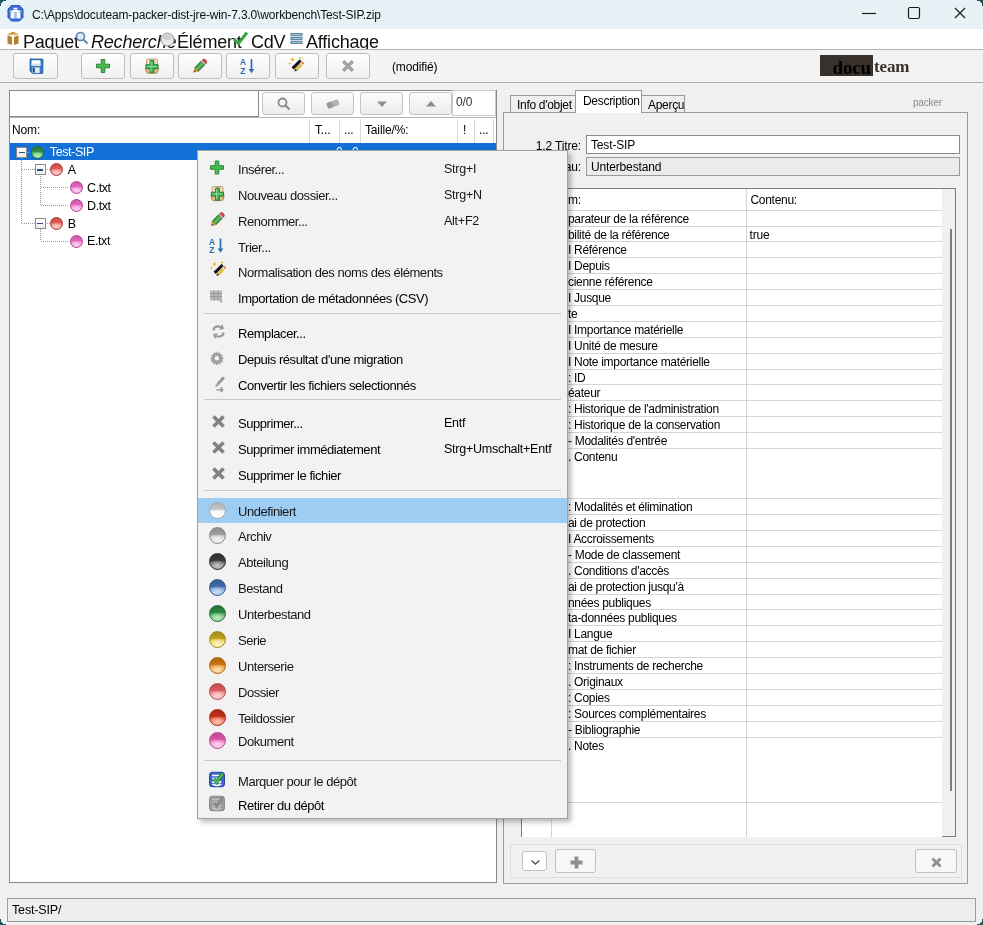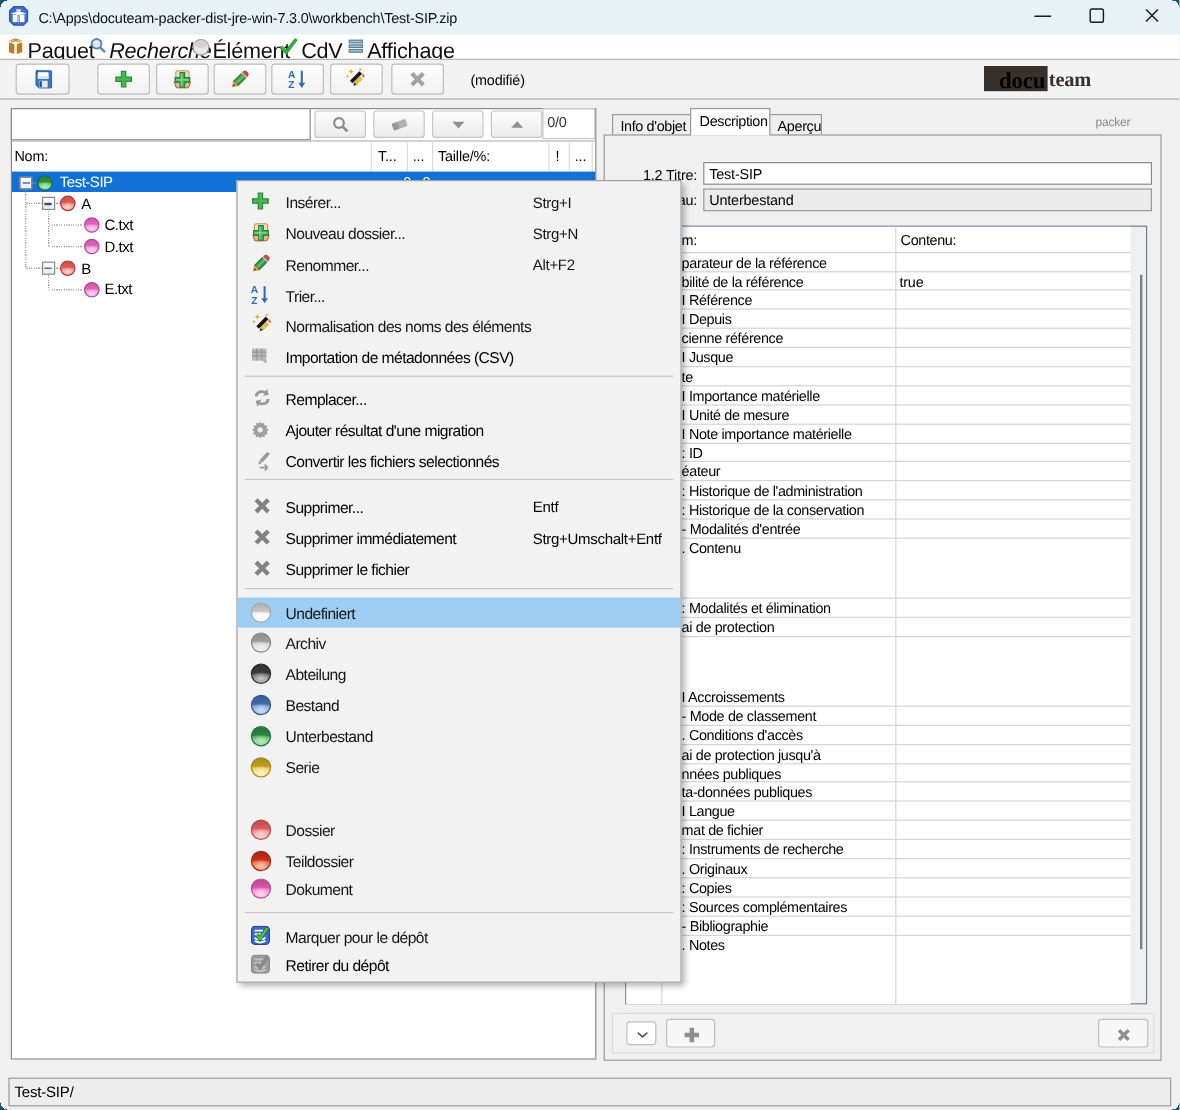--- a/index.html
+++ b/index.html
@@ -337,21 +337,21 @@
     </div>
 <div class="mrow" style="height:50.2px;">
       <span class="mlabel">. Contenu</span>
     </div>
 <div class="mrow" style="height:15.9px;">
       <span class="mlabel">: Modalités et élimination</span>
     </div>
 <div class="mrow" style="height:15.9px;">
       <span class="mlabel">ai de protection</span>
     </div>
-<div class="mrow" style="height:15.9px;margin-top:42px;">
+<div class="mrow" style="height:15.9px;">
       <span class="mlabel">I Accroissements</span>
     </div>
 <div class="mrow" style="height:15.9px;">
       <span class="mlabel">- Mode de classement</span>
     </div>
 <div class="mrow" style="height:15.9px;">
       <span class="mlabel">. Conditions d'accès</span>
     </div>
 <div class="mrow" style="height:15.9px;">
       <span class="mlabel">ai de protection jusqu'à</span>
@@ -492,21 +492,21 @@
           <path d="M3.5 8 C3 4 8 1.5 12 3.5 L13.5 1.5 L15 6.5 L10 7.5 L11.5 5.5 C8.5 4.2 5.8 5.5 5.8 8 z" fill="#9a9a9a"></path>
           <path d="M15.5 10 C16 14 11 16.5 7 14.5 L5.5 16.5 L4 11.5 L9 10.5 L7.5 12.5 C10.5 13.8 13.2 12.5 13.2 10 z" fill="#9a9a9a"></path>
         </svg></span>
       <span class="tx">Remplacer...</span>
     </div>
 <div class="mi dis" style="top:195px;">
       <span class="ic"><svg width="15" height="15" viewBox="0 0 15 15">
           <path d="M7.5 1 L8.8 3 L11 2.2 L11.5 4.5 L13.8 4.8 L13 7 L15 8 L13.3 9.8 L14 12 L11.7 12.3 L11.5 14.5 L9.3 13.8 L8 15.5 L6.5 13.8 L4.3 14.5 L4 12.2 L1.8 11.8 L2.7 9.7 L1 8.2 L3 7 L2.2 4.8 L4.5 4.5 L4.8 2.2 L7 3 z" fill="#a0a0a0"></path>
           <circle cx="7.8" cy="8.2" r="2.2" fill="#f2f2f2"></circle>
         </svg></span>
-      <span class="tx">Ajouter résultat d'une migration</span>
+      <span class="tx">Depuis résultat d'une migration</span>
     </div>
 <div class="mi dis" style="top:221px;">
       <span class="ic"><svg width="18" height="18" viewBox="0 0 18 18">
           <g transform="rotate(42 9 9)">
             <rect x="7.8" y="0.5" width="3" height="9.5" rx="0.6" fill="#9a9a9a"></rect>
             <polygon points="7.8,10.4 10.8,10.4 9.3,13.6" fill="#9a9a9a"></polygon>
           </g>
           <path d="M7.5 15.2 h6.5 M14 15.2 l-2.4-2.4 M14 15.2 l-2.4 2.4" stroke="#9a9a9a" stroke-width="1.5" fill="none"></path>
         </svg></span>
       <span class="tx">Convertir les fichiers selectionnés</span>
@@ -549,20 +549,24 @@
       <span class="lball" style="top:4px;background:radial-gradient(ellipse 60% 38% at 50% 76%, #cfdef2 0%, rgba(255,255,255,0) 95%),linear-gradient(#375d93 0%, #3f6aa8 46%, #6592cc 52%, #a8c4e8 92%);border:1px solid #35588c;"></span>
       <span class="tx">Bestand</span>
     </div>
 <div class="mi" style="top:450.0999999999999px;">
       <span class="lball" style="top:4px;background:radial-gradient(ellipse 60% 38% at 50% 76%, #c0e9c6 0%, rgba(255,255,255,0) 95%),linear-gradient(#287538 0%, #2e8540 46%, #44ab54 52%, #8ed898 92%);border:1px solid #256b34;"></span>
       <span class="tx">Unterbestand</span>
     </div>
 <div class="mi" style="top:475.9999999999999px;">
       <span class="lball" style="top:4px;background:radial-gradient(ellipse 60% 38% at 50% 76%, #fbf2ca 0%, rgba(255,255,255,0) 95%),linear-gradient(#a88c1c 0%, #c0a020 46%, #e8c840 52%, #f8e8a0 92%);border:1px solid #a08818;"></span>
       <span class="tx">Serie</span>
+    </div>
+<div class="mi" style="top:501.89999999999986px;">
+      <span class="lball" style="top:4px;background:radial-gradient(ellipse 60% 38% at 50% 76%, #fbe0b9 0%, rgba(255,255,255,0) 95%),linear-gradient(#b0660e 0%, #c87510 46%, #f09428 52%, #f8c880 92%);border:1px solid #a86408;"></span>
+      <span class="tx">Unterserie</span>
     </div>
 <div class="mi" style="top:527.7999999999998px;">
       <span class="lball" style="top:4px;background:radial-gradient(ellipse 60% 38% at 50% 76%, #fbd7d9 0%, rgba(255,255,255,0) 95%),linear-gradient(#be4f54 0%, #d85a60 46%, #f27a80 52%, #f8b8ba 92%);border:1px solid #b84848;"></span>
       <span class="tx">Dossier</span>
     </div>
 <div class="mi" style="top:553.6999999999998px;">
       <span class="lball" style="top:4px;background:radial-gradient(ellipse 60% 38% at 50% 76%, #fbc6b4 0%, rgba(255,255,255,0) 95%),linear-gradient(#a82a15 0%, #c03018 46%, #e84e30 52%, #f89878 92%);border:1px solid #a02810;"></span>
       <span class="tx">Teildossier</span>
     </div>
 <div class="mi" style="top:577px;">

